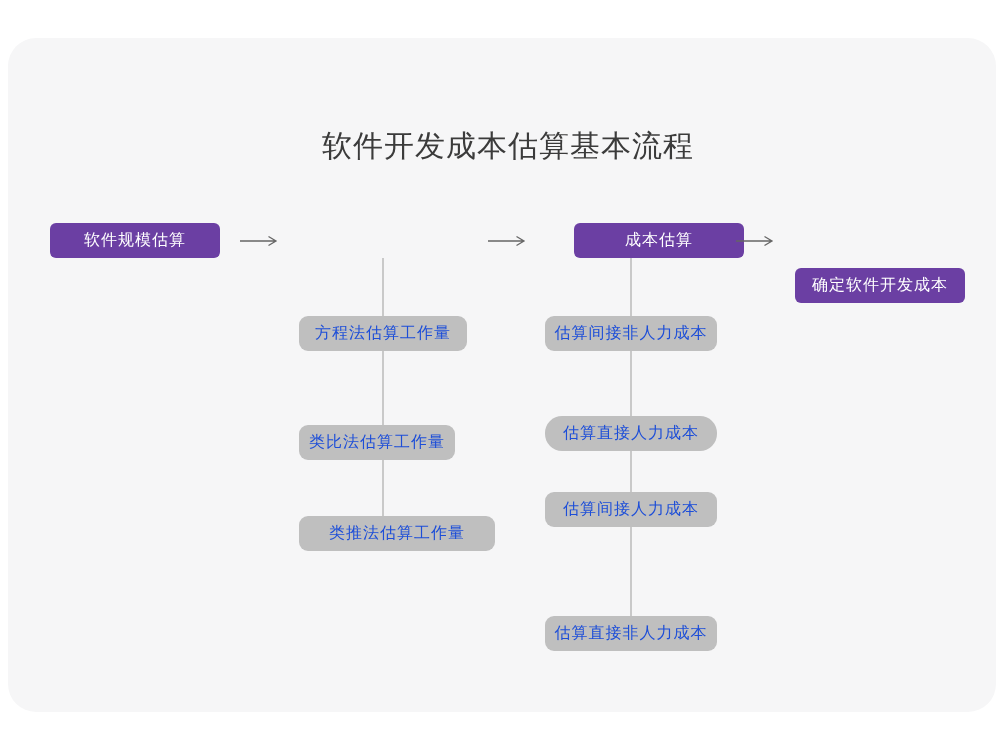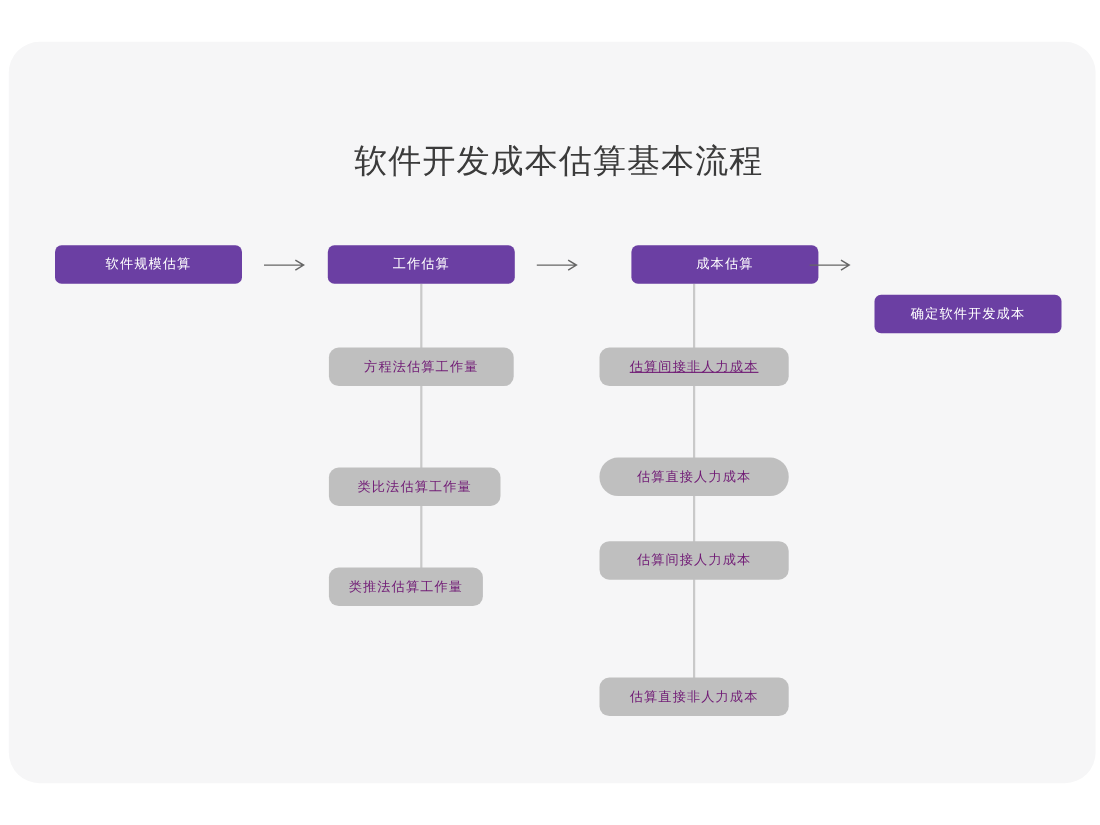--- a/index.html
+++ b/index.html
@@ -30,35 +30,35 @@
     font-weight: 400;
     color: #3b3b3b;
     letter-spacing: 1px;
   }
   .node {
     position: absolute;
     height: 35px;
     display: flex;
     align-items: center;
     justify-content: center;
-    font-size: 12px;
+    font-size: 16px;
     color: #ffffff;
     white-space: nowrap;
     letter-spacing: 1px;
   }
   .node-main {
     top: 185px;
     width: 170px;
     background: #6b3fa3;
     border-radius: 6px;
   }
   .node-sub {
     background: #bfbfbf;
     border-radius: 9px;
-    color: #701a75;
+    color: #1d4ed8;
   }
   .vline {
     position: absolute;
     width: 2px;
     background: #c9c9c9;
   }
   .arrow {
     position: absolute;
     top: 197px;
     width: 40px; height: 12px;
@@ -76,23 +76,20 @@
     <div class="title">软件开发成本估算基本流程</div>
 
     <div class="node node-main" style="left:42px;">
       <span>软件规模估算</span>
     </div>
 
     <svg class="arrow" style="left:231px;" viewBox="0 0 40 12">
       <path d="M1 6 H36 M29.5 1.5 L37 6 L29.5 10.5" fill="none" stroke="#666666" stroke-width="1.3"></path>
     </svg>
 
-    <div class="node node-main" style="left:290px;">
-      <span>工作估算</span>
-    </div>
 
     <svg class="arrow" style="left:479px;" viewBox="0 0 40 12">
       <path d="M1 6 H36 M29.5 1.5 L37 6 L29.5 10.5" fill="none" stroke="#666666" stroke-width="1.3"></path>
     </svg>
 
     <div class="node node-main" style="left:538px;margin-left:28px;">
       <span>成本估算</span>
     </div>
 
     <svg class="arrow" style="left:727px;" viewBox="0 0 40 12">
@@ -102,25 +99,25 @@
     <div class="node node-main" style="left:787px;margin-top:45px;">
       <span>确定软件开发成本</span>
     </div>
 
     <div class="node node-sub" style="left:291px; top:278px; width:168px;">
       <span>方程法估算工作量</span>
     </div>
     <div class="node node-sub" style="left:291px; top:387px; width:156px;">
       <span>类比法估算工作量</span>
     </div>
-    <div class="node node-sub" style="left:291px; top:478px; width:140px;">
+    <div class="node node-sub" style="left:291px; top:478px; width:196px;">
       <span>类推法估算工作量</span>
     </div>
 
-    <div class="node node-sub" style="left:537px; top:278px; width:172px;text-decoration:underline;">
+    <div class="node node-sub" style="left:537px; top:278px; width:172px;">
       <span>估算间接非人力成本</span>
     </div>
     <div class="node node-sub" style="left:537px; top:378px; width:172px;border-radius:17px;">
       <span>估算直接人力成本</span>
     </div>
     <div class="node node-sub" style="left:537px; top:454px; width:172px;">
       <span>估算间接人力成本</span>
     </div>
     <div class="node node-sub" style="left:537px; top:578px; width:172px;">
       <span>估算直接非人力成本</span>

